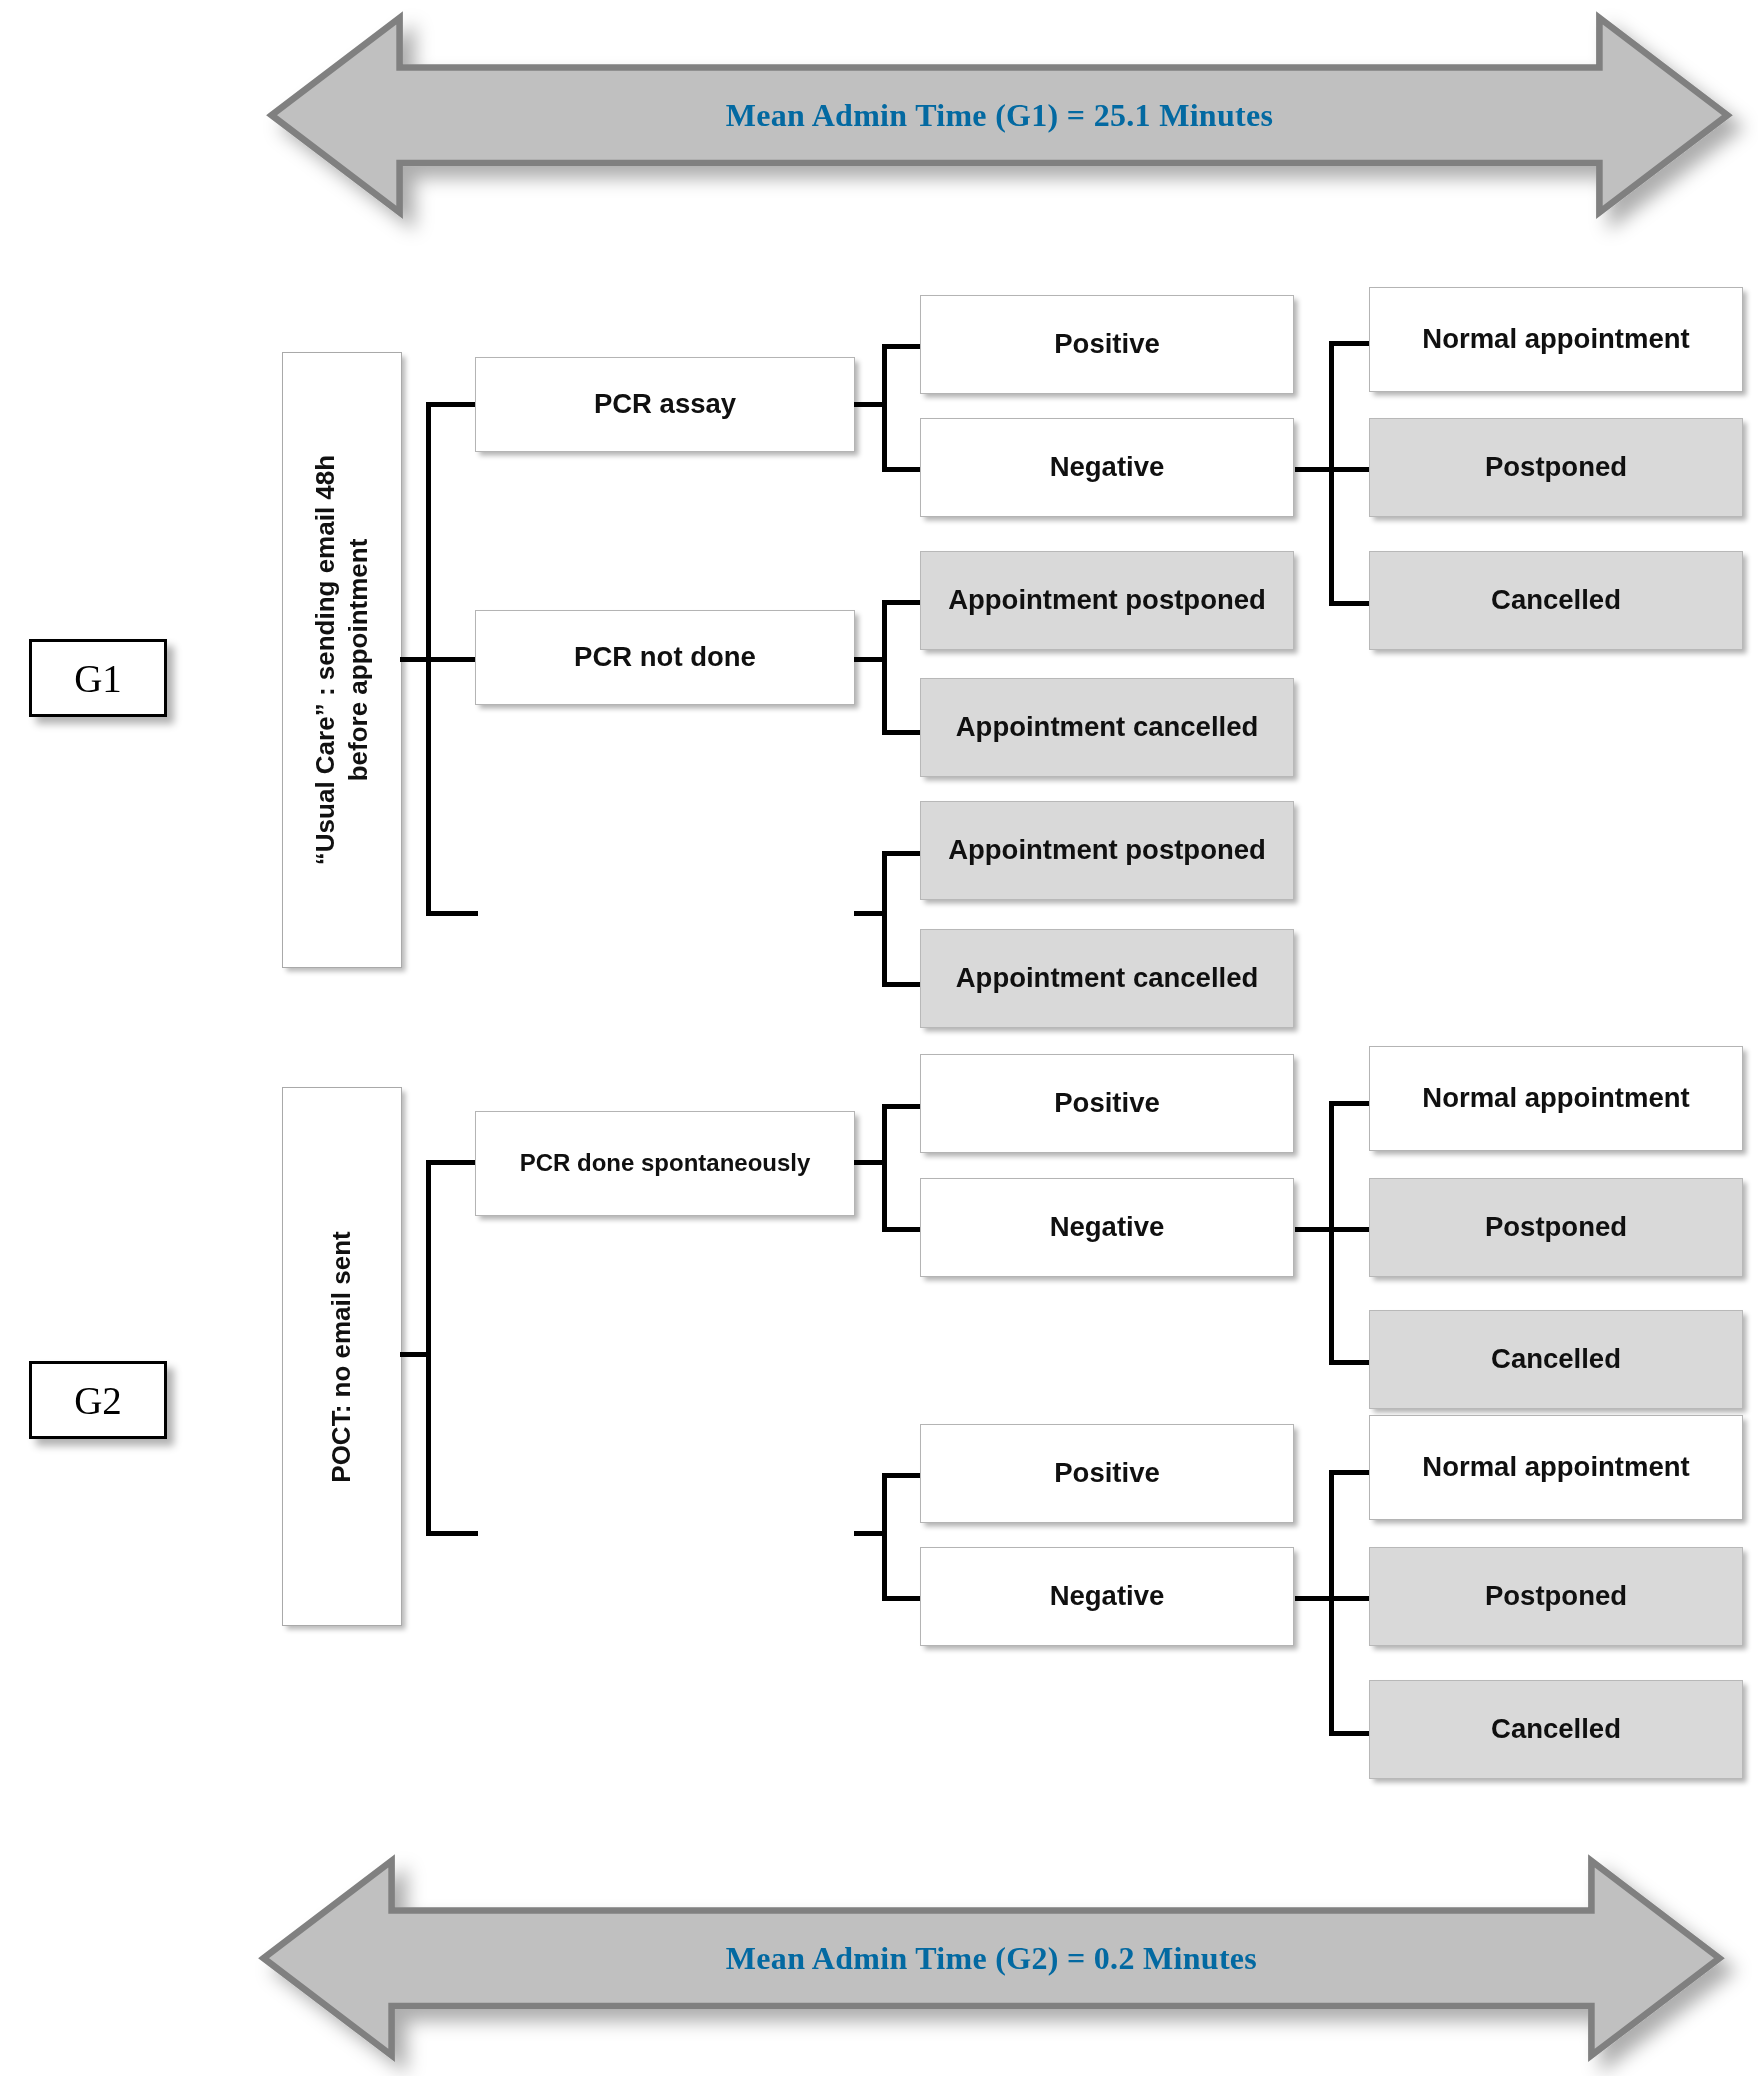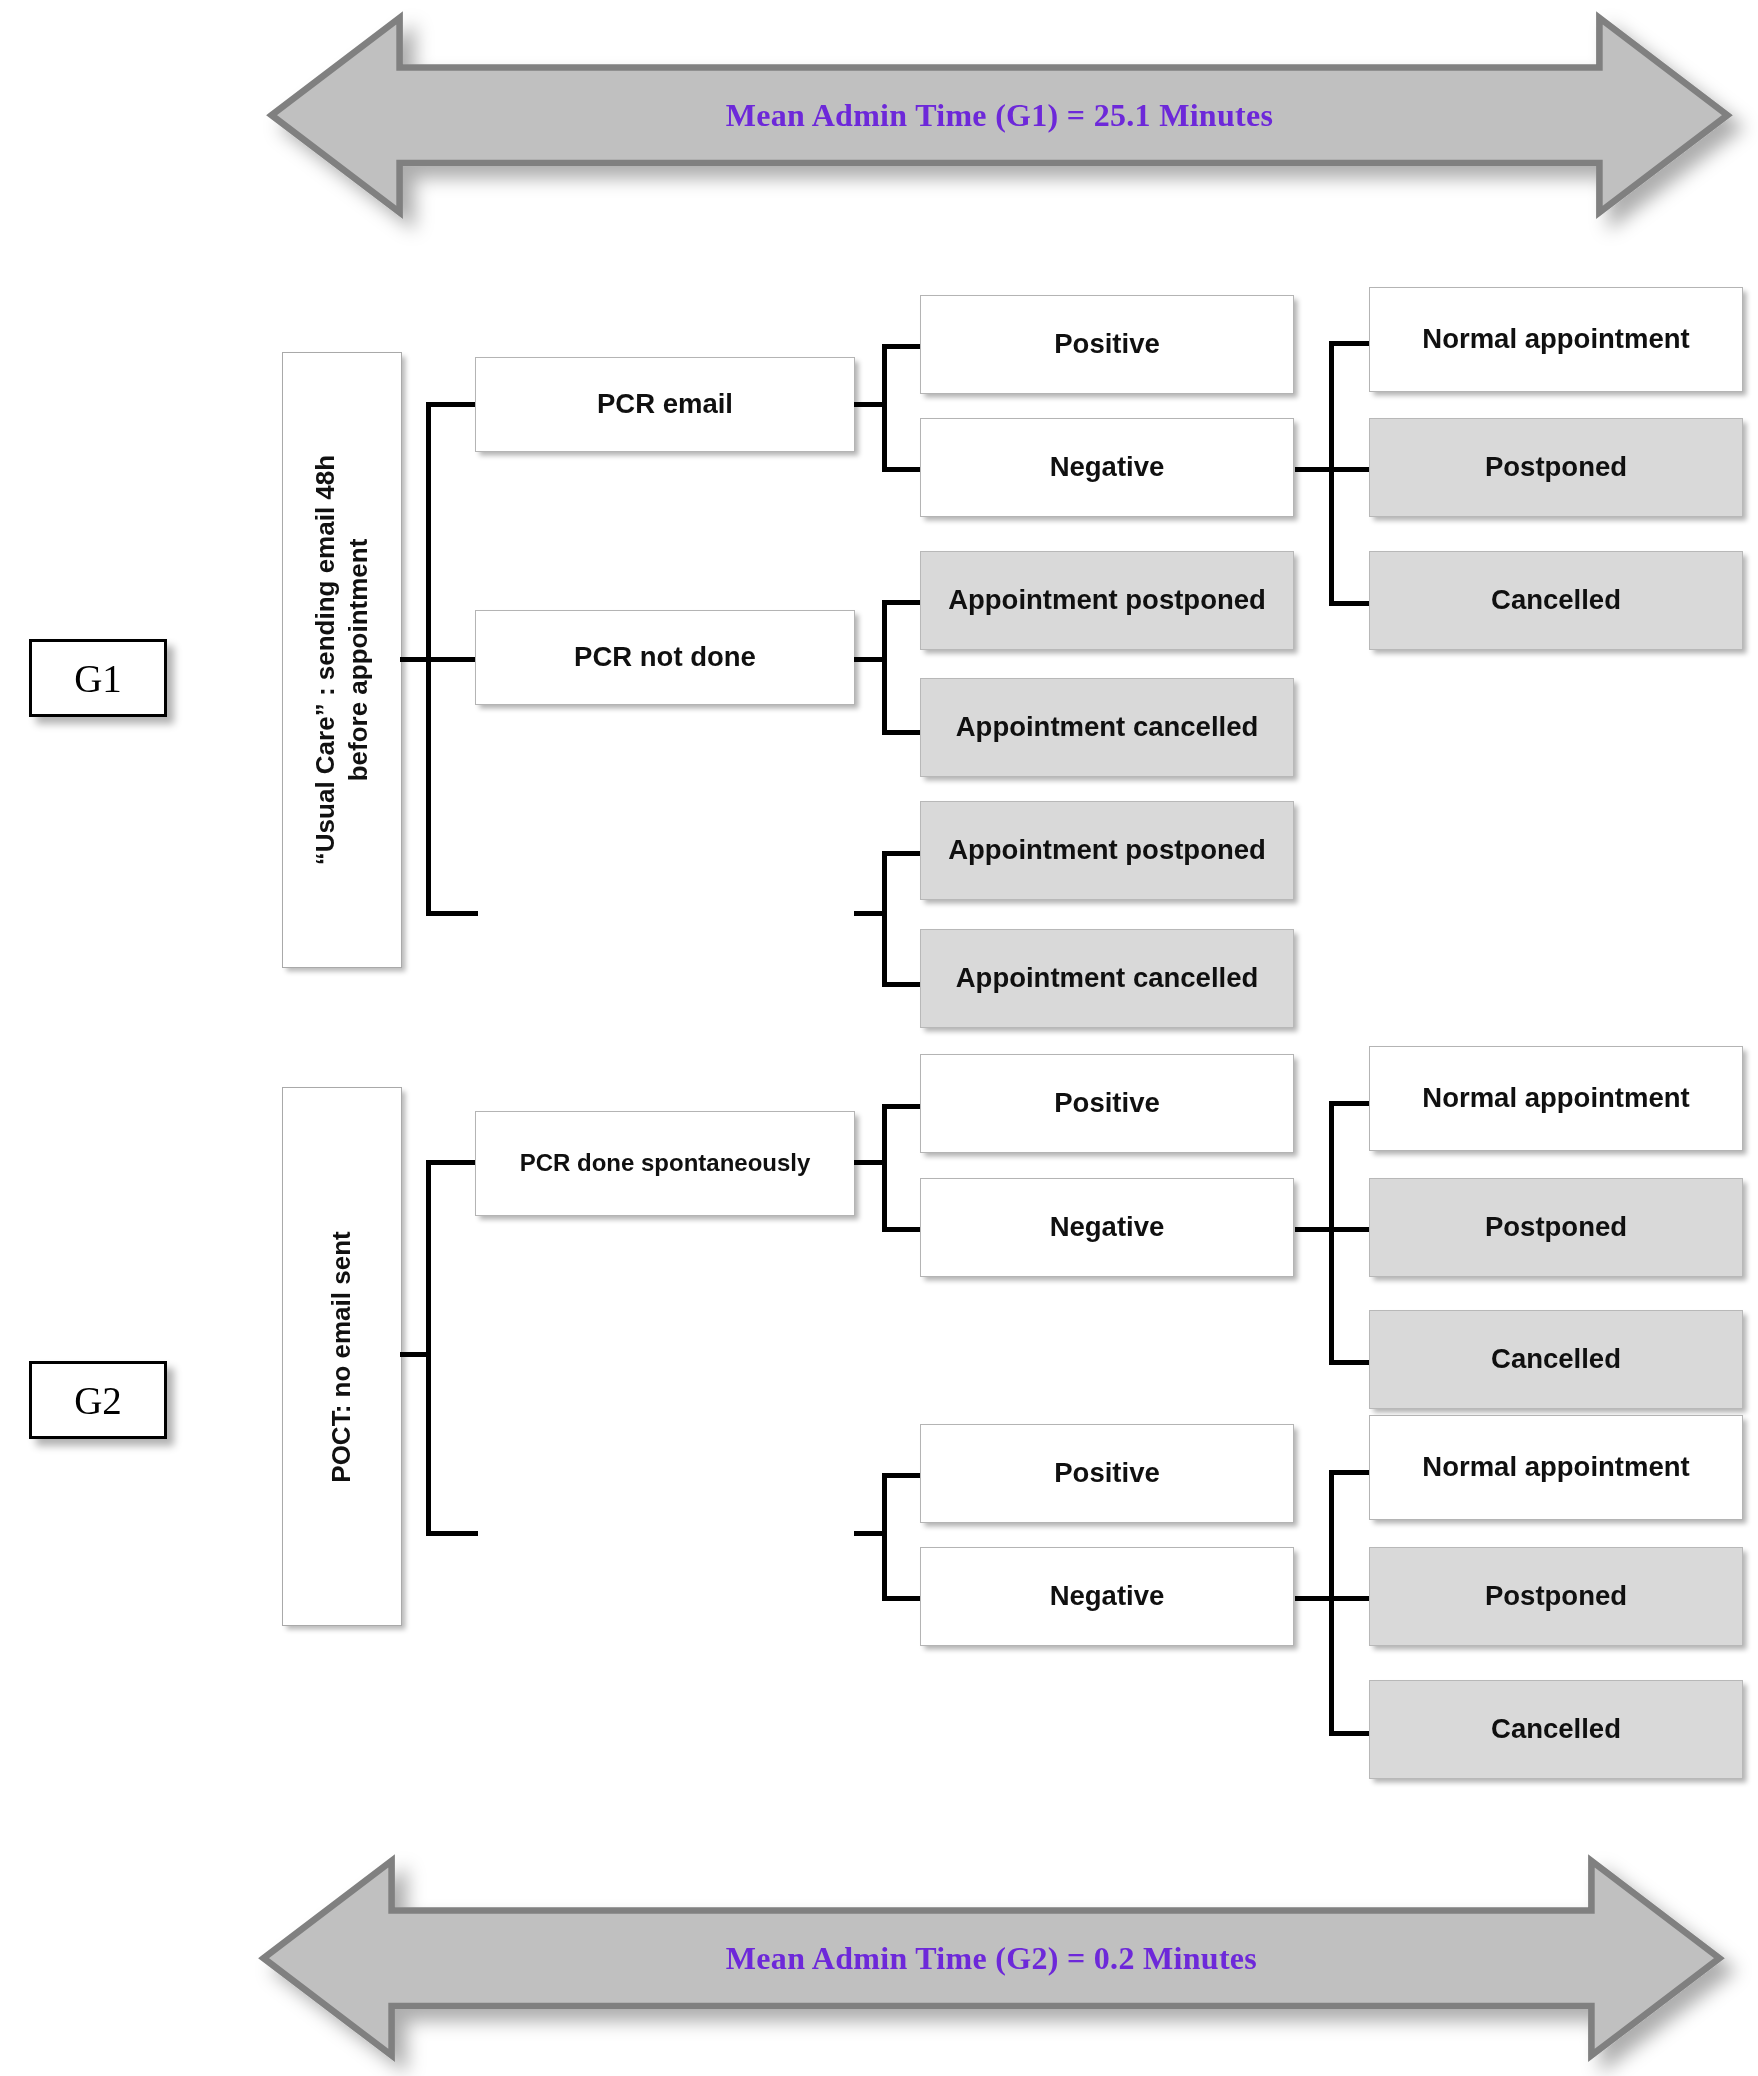--- a/index.html
+++ b/index.html
@@ -7,21 +7,21 @@
   body{font-family:"Liberation Sans",sans-serif;}
   #stage{position:relative;width:1759px;height:2077px;background:#fff;overflow:hidden;}
 
   
   .bigarrow{position:absolute;}
   .bigarrow svg{display:block;overflow:visible;}
   .bigarrow .alabel{
     position:absolute;left:0;right:0;top:0;bottom:0;
     display:flex;align-items:center;justify-content:center;
     font-family:"Liberation Serif",serif;
-    font-weight:bold;color:#6d28d9;
+    font-weight:bold;color:#0369a1;
     letter-spacing:0.3px;
     pointer-events:none;
   }
 
   
   .gtag{
     position:absolute;
     background:#ffffff;
     border:3.9px solid #000000;
     display:flex;align-items:center;justify-content:center;
@@ -98,21 +98,21 @@
     </div>
   </div>
 
   <div class="ln lnh" style="left:400px;top:657px;width:30px;"></div>
   <div class="ln lnv" style="left:426px;top:402px;height:513px;"></div>
   <div class="ln lnh" style="left:426px;top:402px;width:52px;"></div>
   <div class="ln lnh" style="left:426px;top:657px;width:52px;"></div>
   <div class="ln lnh" style="left:426px;top:911px;width:52px;"></div>
 
   <div class="node" style="left:475px;top:357px;width:380px;height:95px;font-size:27.5px;">
-    <span>PCR email</span>
+    <span>PCR assay</span>
   </div>
   <div class="node" style="left:475px;top:610px;width:380px;height:95px;font-size:27.5px;">
     <span>PCR not done</span>
   </div>
 
   <div class="ln lnh" style="left:854px;top:402px;width:30px;"></div>
   <div class="ln lnv" style="left:882px;top:344px;height:128px;"></div>
   <div class="ln lnh" style="left:882px;top:344px;width:41px;"></div>
   <div class="ln lnh" style="left:882px;top:467px;width:41px;"></div>
 

